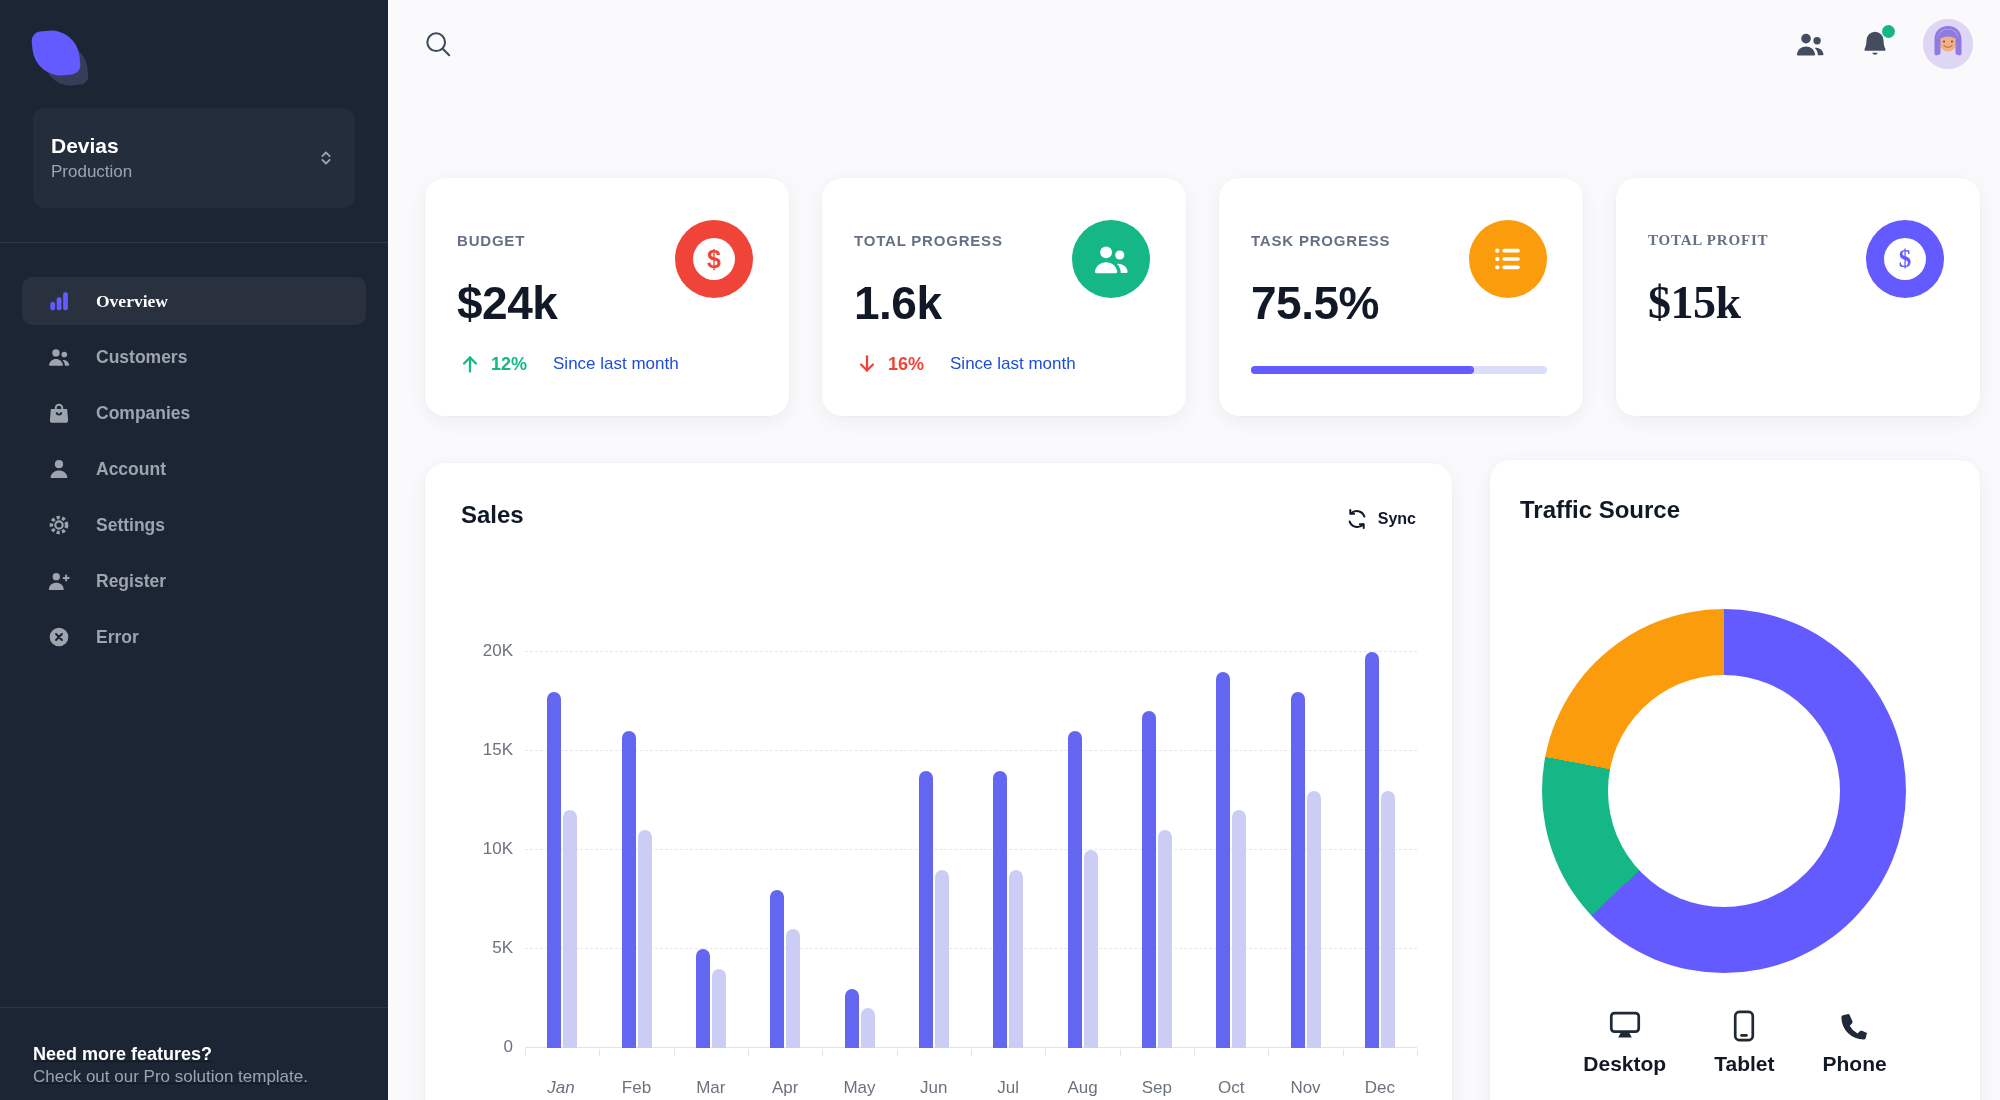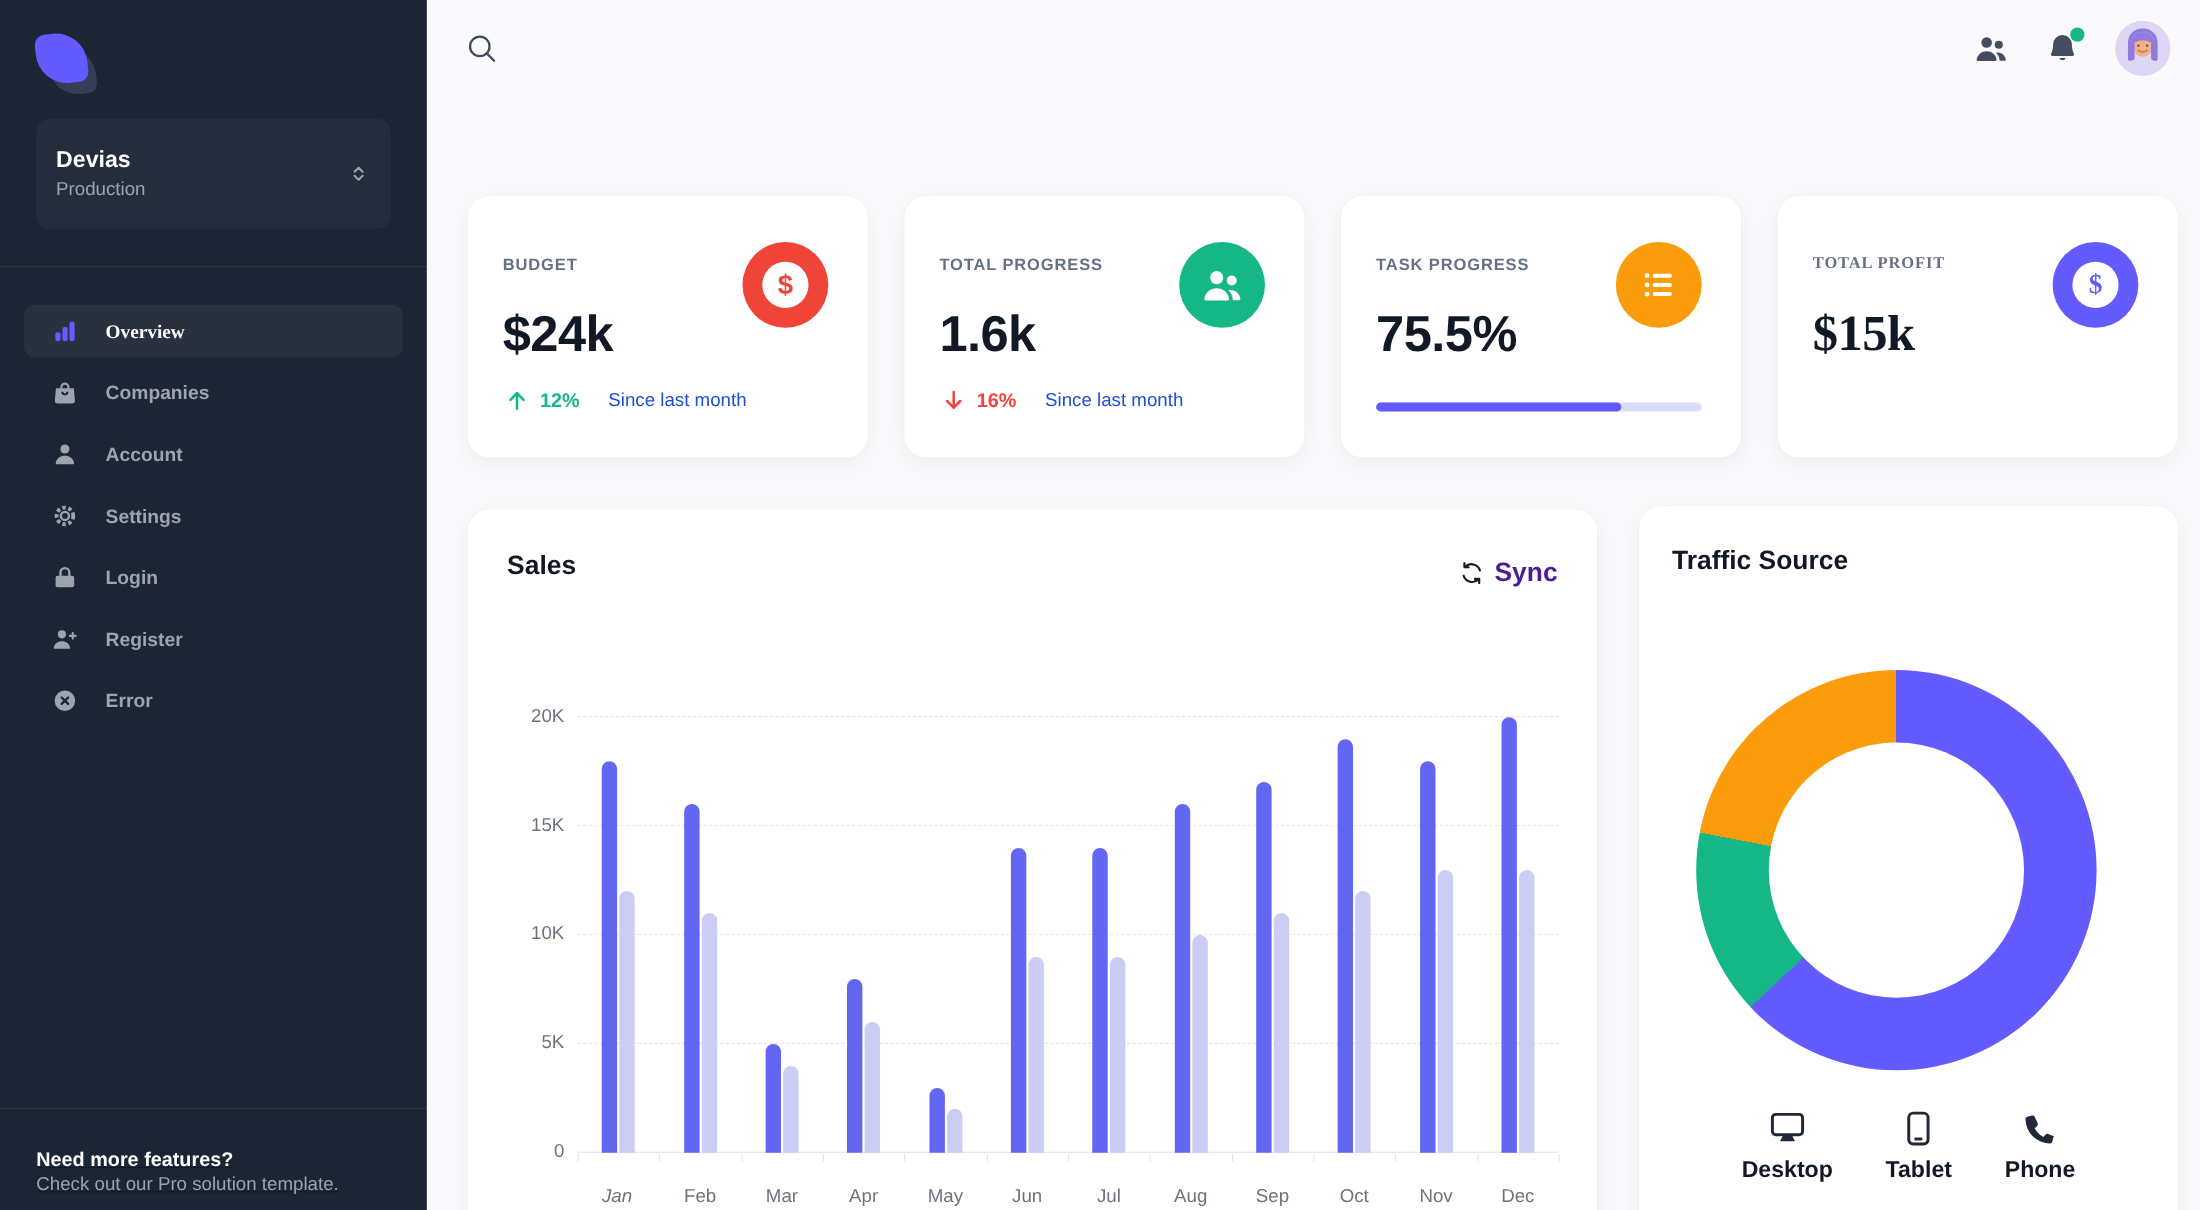--- a/index.html
+++ b/index.html
@@ -51,21 +51,21 @@
   .trend-row.up .trend-pct { color:#15B786; }
   .trend-row.down .trend-pct { color:#F04438; }
   .trend-caption { font-size:17px; color:#1d4ed8; margin-left:26px; }
   .progress-track { position:absolute; left:32px; top:188px; width:296px; height:8px; border-radius:4px; background:#DCDDF9; }
   .progress-fill { height:8px; border-radius:4px; background:#635BFF; }
 
   
   .sales-card { left:37px; top:463px; width:1027px; height:680px; }
   .card-title { position:absolute; left:36px; top:38px; font-size:24px; font-weight:700; color:#111927; }
   .sync-btn { position:absolute; right:36px; top:44px; background:none; border:none; cursor:pointer; display:flex; align-items:center; gap:9px; font-family:inherit; }
-  .sync-label { font-size:24px; font-weight:600; color:#4c1d95; }
+  .sync-label { font-size:16px; font-weight:600; color:#0f172a; }
   .plot { position:absolute; left:100px; top:189px; width:892px; height:396px; }
   .gridline { position:absolute; left:0; width:100%; border-top:1px dashed #E4E7EC; }
   .gridline.zero { border-top:1px solid #E0E3E8; }
   .ytick { position:absolute; width:52px; text-align:right; font-size:17px; color:#6C737F; }
   .bar { position:absolute; bottom:0; width:14px; border-radius:7px 7px 0 0; }
   .axis-tick { position:absolute; width:1px; height:7px; bottom:-8px; background:#E0E3E8; }
   .month-label { position:absolute; top:615px; font-size:17px; color:#6C737F; text-align:center; }
 
   
   .traffic-card { left:1102px; top:460px; width:490px; height:660px; }
@@ -107,20 +107,31 @@
             <rect x="4" y="13" width="4.4" height="7.5" rx="1.8"></rect>
             <rect x="9.9" y="8.5" width="4.4" height="12" rx="1.8"></rect>
             <rect x="15.8" y="4" width="4.4" height="16.5" rx="1.8"></rect>
           </svg>
       </span>
       <span class="nav-label">Overview</span>
     </div>
     <div class="nav-item">
       <span class="nav-icon">
         <svg viewBox="0 0 24 24" fill="currentColor">
+            <circle cx="9.2" cy="8.2" r="3.4"></circle>
+            <path d="M2.8 19.2c.6-3.4 3.2-5.4 6.4-5.4s5.8 2 6.4 5.4c.1.5-.3.9-.8.9H3.6c-.5 0-.9-.4-.8-.9z"></path>
+            <circle cx="16.9" cy="9.7" r="2.6"></circle>
+            <path d="M15.9 14.7c2.8 0 4.9 1.6 5.5 4.3.1.5-.3 1-.8 1h-3.1c-.1-2-.8-3.8-2.2-5.1.2-.1.4-.2.6-.2z"></path>
+          </svg>
+      </span>
+      <span class="nav-label">Customers</span>
+    </div>
+    <div class="nav-item">
+      <span class="nav-icon">
+        <svg viewBox="0 0 24 24" fill="currentColor">
             <path fill-rule="evenodd" d="M4.5 8.3h15l.9 10.1a2.5 2.5 0 0 1-2.5 2.7H6.1a2.5 2.5 0 0 1-2.5-2.7zM9 11.3a3 3 0 0 0 6 0h-1.7a1.3 1.3 0 0 1-2.6 0z"></path>
             <path d="M9.9 8.6H8.1V7.4a3.9 3.9 0 0 1 7.8 0v1.2h-1.8V7.4a2.1 2.1 0 0 0-4.2 0z"></path>
           </svg>
       </span>
       <span class="nav-label">Companies</span>
     </div>
     <div class="nav-item">
       <span class="nav-icon">
         <svg viewBox="0 0 24 24" fill="currentColor">
             <circle cx="12" cy="7.6" r="3.8"></circle>
@@ -130,29 +141,20 @@
       <span class="nav-label">Account</span>
     </div>
     <div class="nav-item">
       <span class="nav-icon">
         <svg viewBox="0 0 24 24" fill="none" stroke="currentColor">
             <circle cx="12" cy="12" r="7" stroke-width="3.2" stroke-dasharray="2.9 2.2"></circle>
             <circle cx="12" cy="12" r="3.4" stroke-width="2"></circle>
           </svg>
       </span>
       <span class="nav-label">Settings</span>
-    </div>
-    <div class="nav-item">
-      <span class="nav-icon">
-        <svg viewBox="0 0 24 24">
-            <rect x="4.2" y="10.5" width="15.6" height="9.7" rx="1.8" fill="currentColor"></rect>
-            <path fill="none" stroke="currentColor" stroke-width="2" stroke-linecap="round" d="M8.3 10.3V7.8a3.7 3.7 0 0 1 7.4 0v2.5"></path>
-          </svg>
-      </span>
-      <span class="nav-label">Login</span>
     </div>
     <div class="nav-item">
       <span class="nav-icon">
         <svg viewBox="0 0 24 24" fill="currentColor">
             <circle cx="9.5" cy="8" r="3.4"></circle>
             <path d="M2.6 19.3c.6-3.5 3.3-5.6 6.9-5.6 3.7 0 6.3 2.1 6.9 5.6.1.5-.3.9-.8.9H3.4c-.5 0-.9-.4-.8-.9z"></path>
             <path d="M18.6 6.1c.5 0 .9.4.9.9v1.4H21a.9.9 0 1 1 0 1.8h-1.5v1.4a.9.9 0 0 1-1.8 0v-1.4h-1.5a.9.9 0 1 1 0-1.8h1.5V7c0-.5.4-.9.9-.9z"></path>
           </svg>
       </span>
       <span class="nav-label">Register</span>

